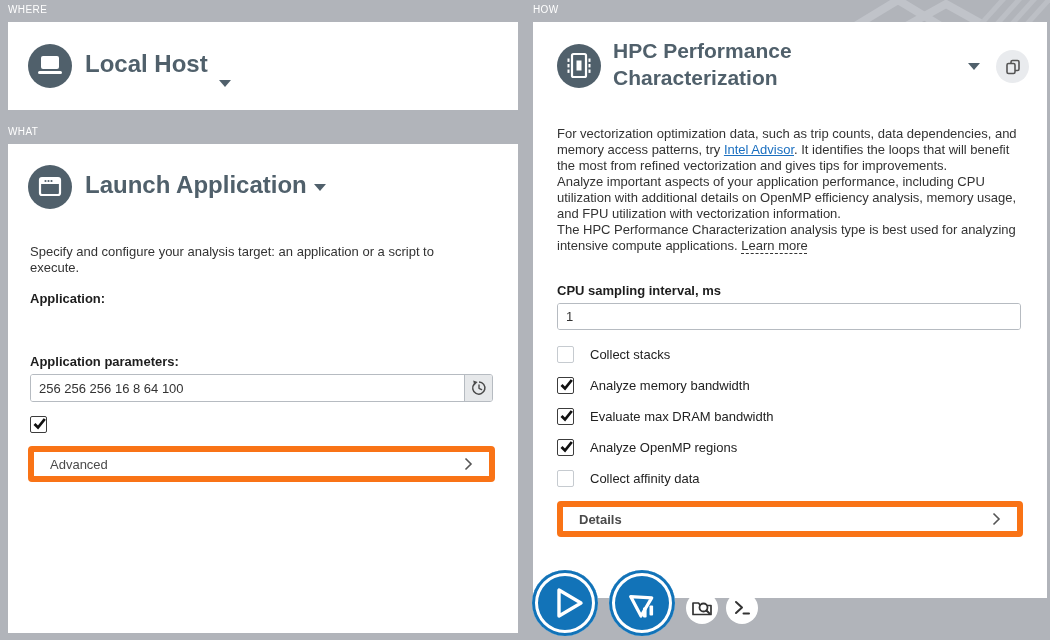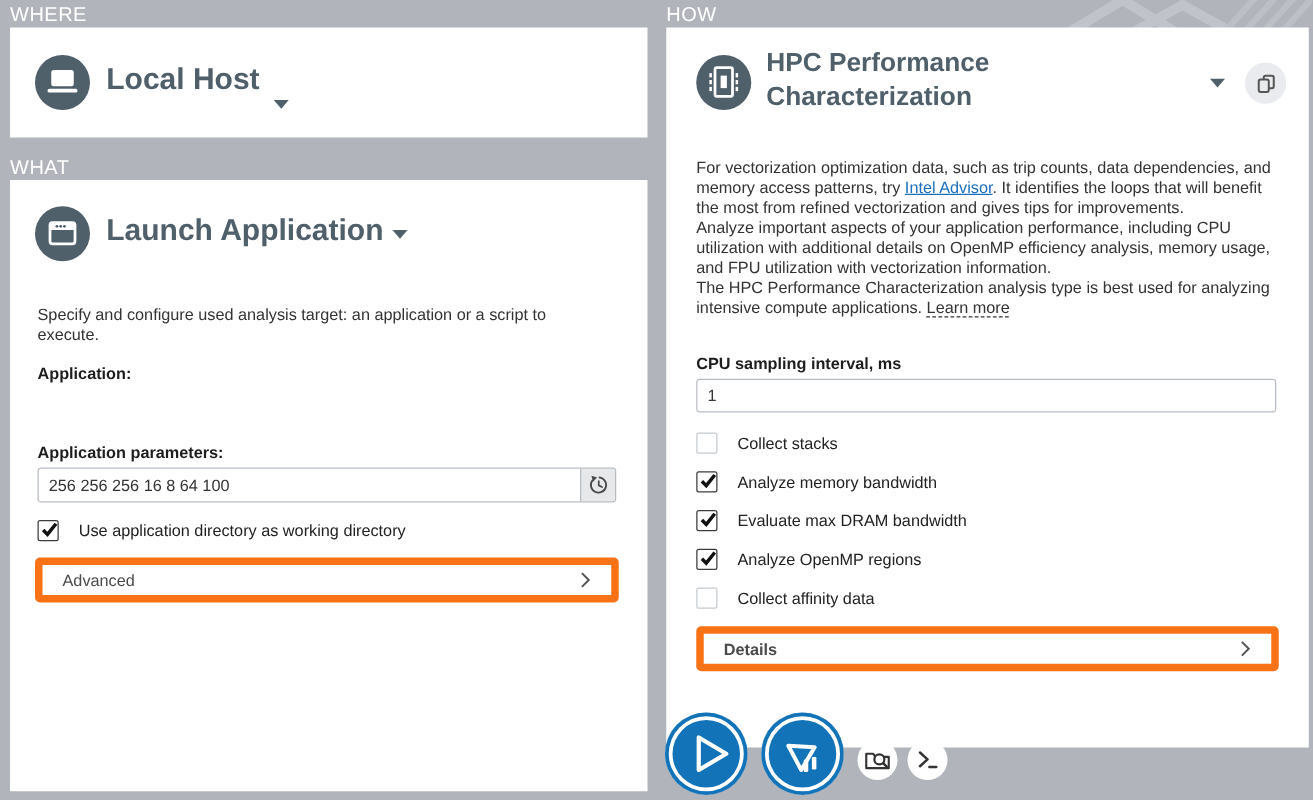--- a/index.html
+++ b/index.html
@@ -9,21 +9,21 @@
     background:#b1b4ba;
     position:relative;
     color:#333;
   }
   .page { position:absolute; inset:0; }
 
   
   .deco { position:absolute; left:840px; top:0; width:210px; height:28px; }
 
   .section-label {
-    position:absolute; color:#ffffff; font-size:16px; letter-spacing:.4px;
+    position:absolute; color:#ffffff; font-size:10px; letter-spacing:.4px;
   }
   .card {
     position:absolute; background:#ffffff;
   }
   .card-where { left:8px; top:22px; width:510px; height:88px; }
   .card-what  { left:8px; top:144px; width:510px; height:489px; }
   .card-how   { left:533px; top:22px; width:514px; height:576px; }
 
   .circle-icon {
     position:absolute; width:44px; height:44px; border-radius:50%;
@@ -132,21 +132,21 @@
         <rect x="12" y="13" width="20" height="6" rx="1.5" fill="#ffffff"></rect>
         <circle cx="17.5" cy="16" r="1.1" fill="#50606b"></circle>
         <circle cx="20.5" cy="16" r="1.1" fill="#50606b"></circle>
         <circle cx="23.5" cy="16" r="1.1" fill="#50606b"></circle>
         <rect x="12" y="13" width="20" height="17" rx="2" fill="none" stroke="#ffffff" stroke-width="2.2"></rect>
       </svg>
     </div>
     <div class="hdr-title t24" style="left:77px; top:27px;">Launch Application</div>
     <div class="caret" style="left:306px; top:40px;"></div>
 
-    <div class="body-text" style="position:absolute; left:22px; top:100px; width:450px;">Specify and configure used analysis target: an application or a script to execute.</div>
+    <div class="body-text" style="position:absolute; left:22px; top:100px; width:450px;">Specify and configure your analysis target: an application or a script to execute.</div>
 
     <div class="bold-label" style="left:22px; top:147px;">Application:</div>
 
     <div class="bold-label" style="left:22px; top:210px;">Application parameters:</div>
     <div class="input-group" style="left:22px; top:230px; width:463px; height:28px;">
       <input type="text" value="256 256 256 16 8 64 100" style="">
       <button class="group-btn">
         <svg width="18" height="18" viewBox="0 0 18 18">
           <path d="M4.2 5 A6.1 6.1 0 1 0 9 2.9" fill="none" stroke="#4a4a4a" stroke-width="1.5"></path>
           <polygon points="3.2,1.6 7.6,2.9 4.3,6.6" fill="#4a4a4a"></polygon>
@@ -154,21 +154,20 @@
         </svg>
       </button>
     </div>
 
     <div class="chk-row" style="left:22px; top:272px;">
       <div class="checkbox checked">
         <svg width="17" height="17" viewBox="0 0 17 17">
           <path d="M3.5 9 L7 12.5 L13.8 4" fill="none" stroke="#111" stroke-width="2.8"></path>
         </svg>
       </div>
-      <span class="chk-label">Use application directory as working directory</span>
     </div>
 
     <div class="expander" style="left:20px; top:302px; width:467px; height:36px;">
       <span class="exp-label">Advanced</span>
       <svg width="9" height="14" viewBox="0 0 9 14">
         <path d="M1.5 1.5 L7 7 L1.5 12.5" fill="none" stroke="#555" stroke-width="1.6"></path>
       </svg>
     </div>
   </div>
 

